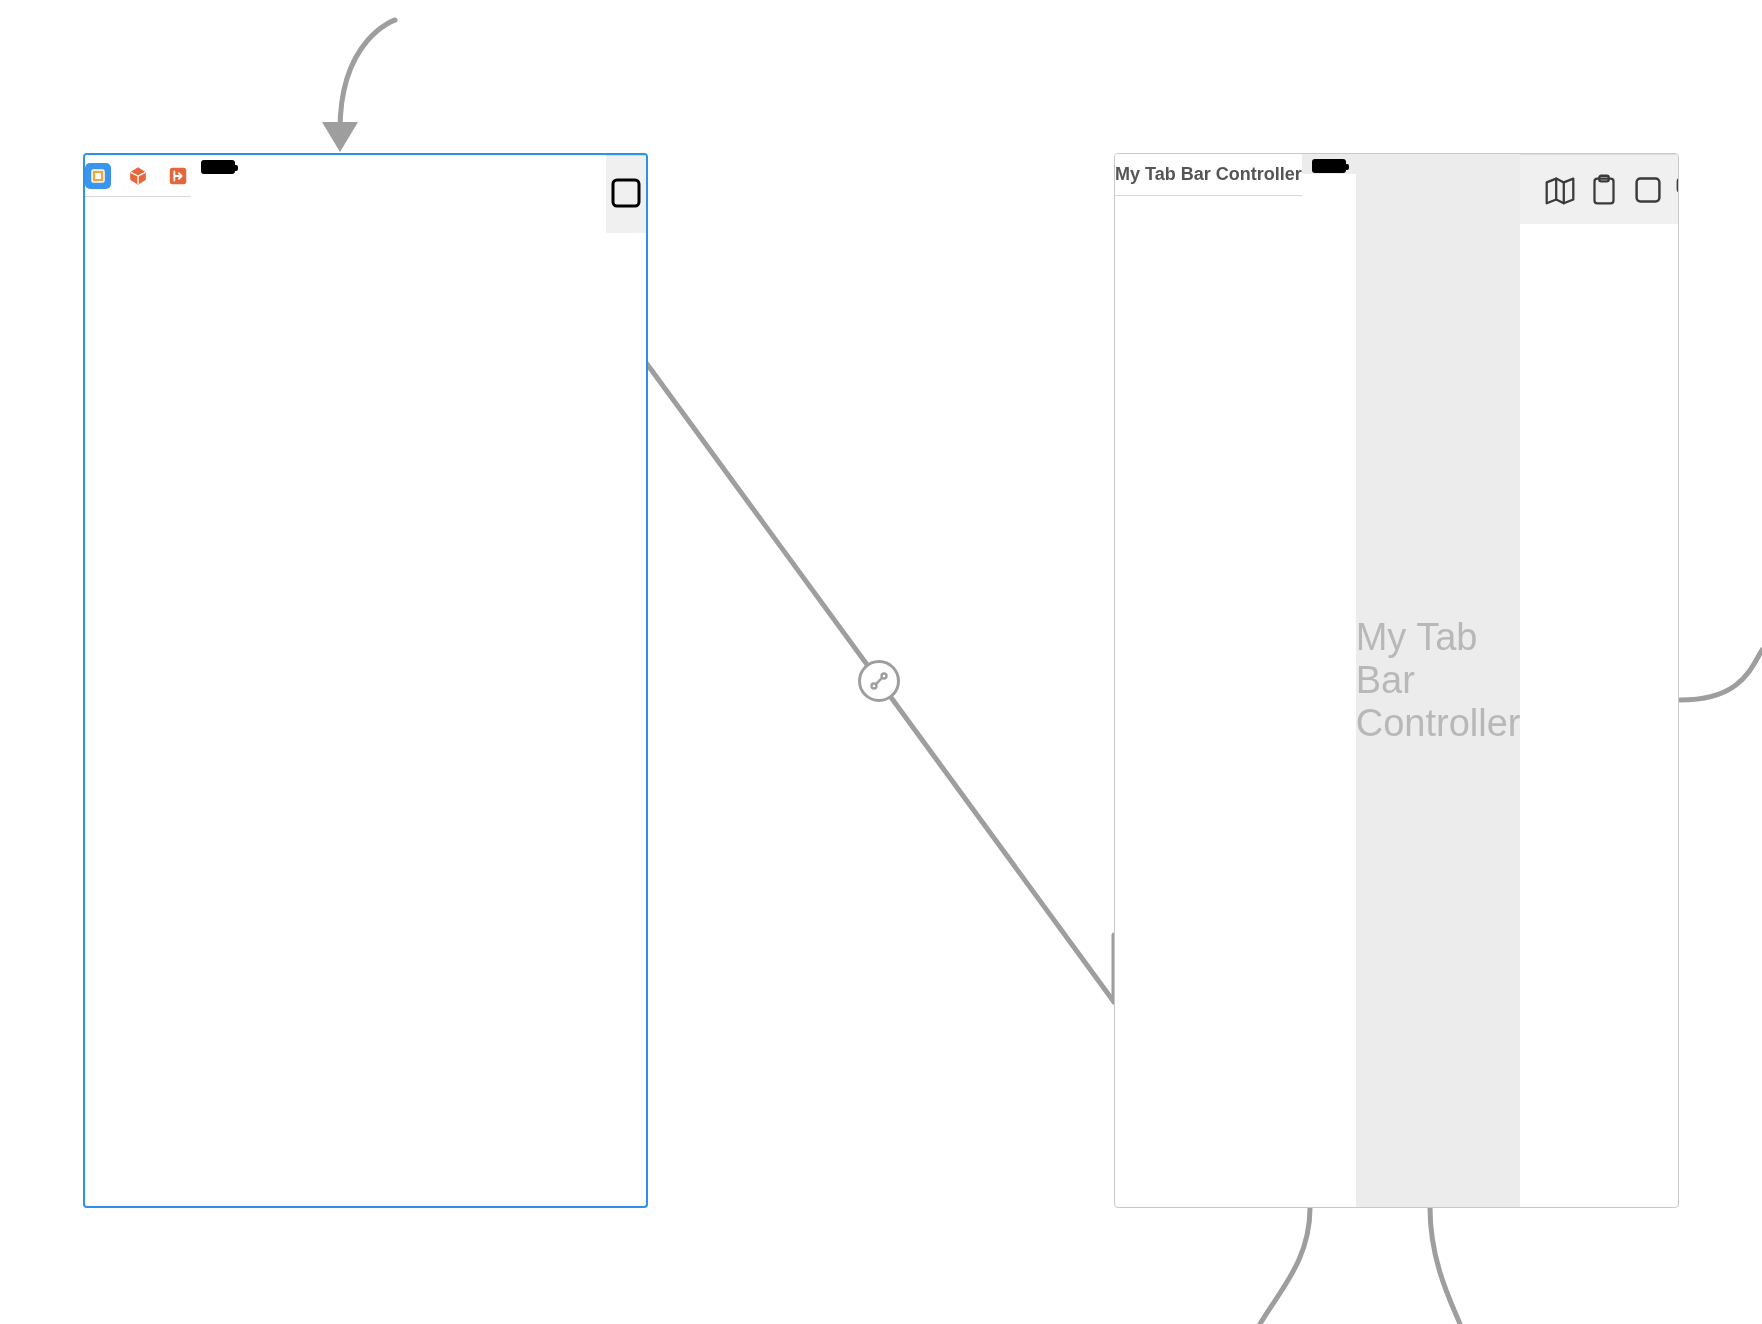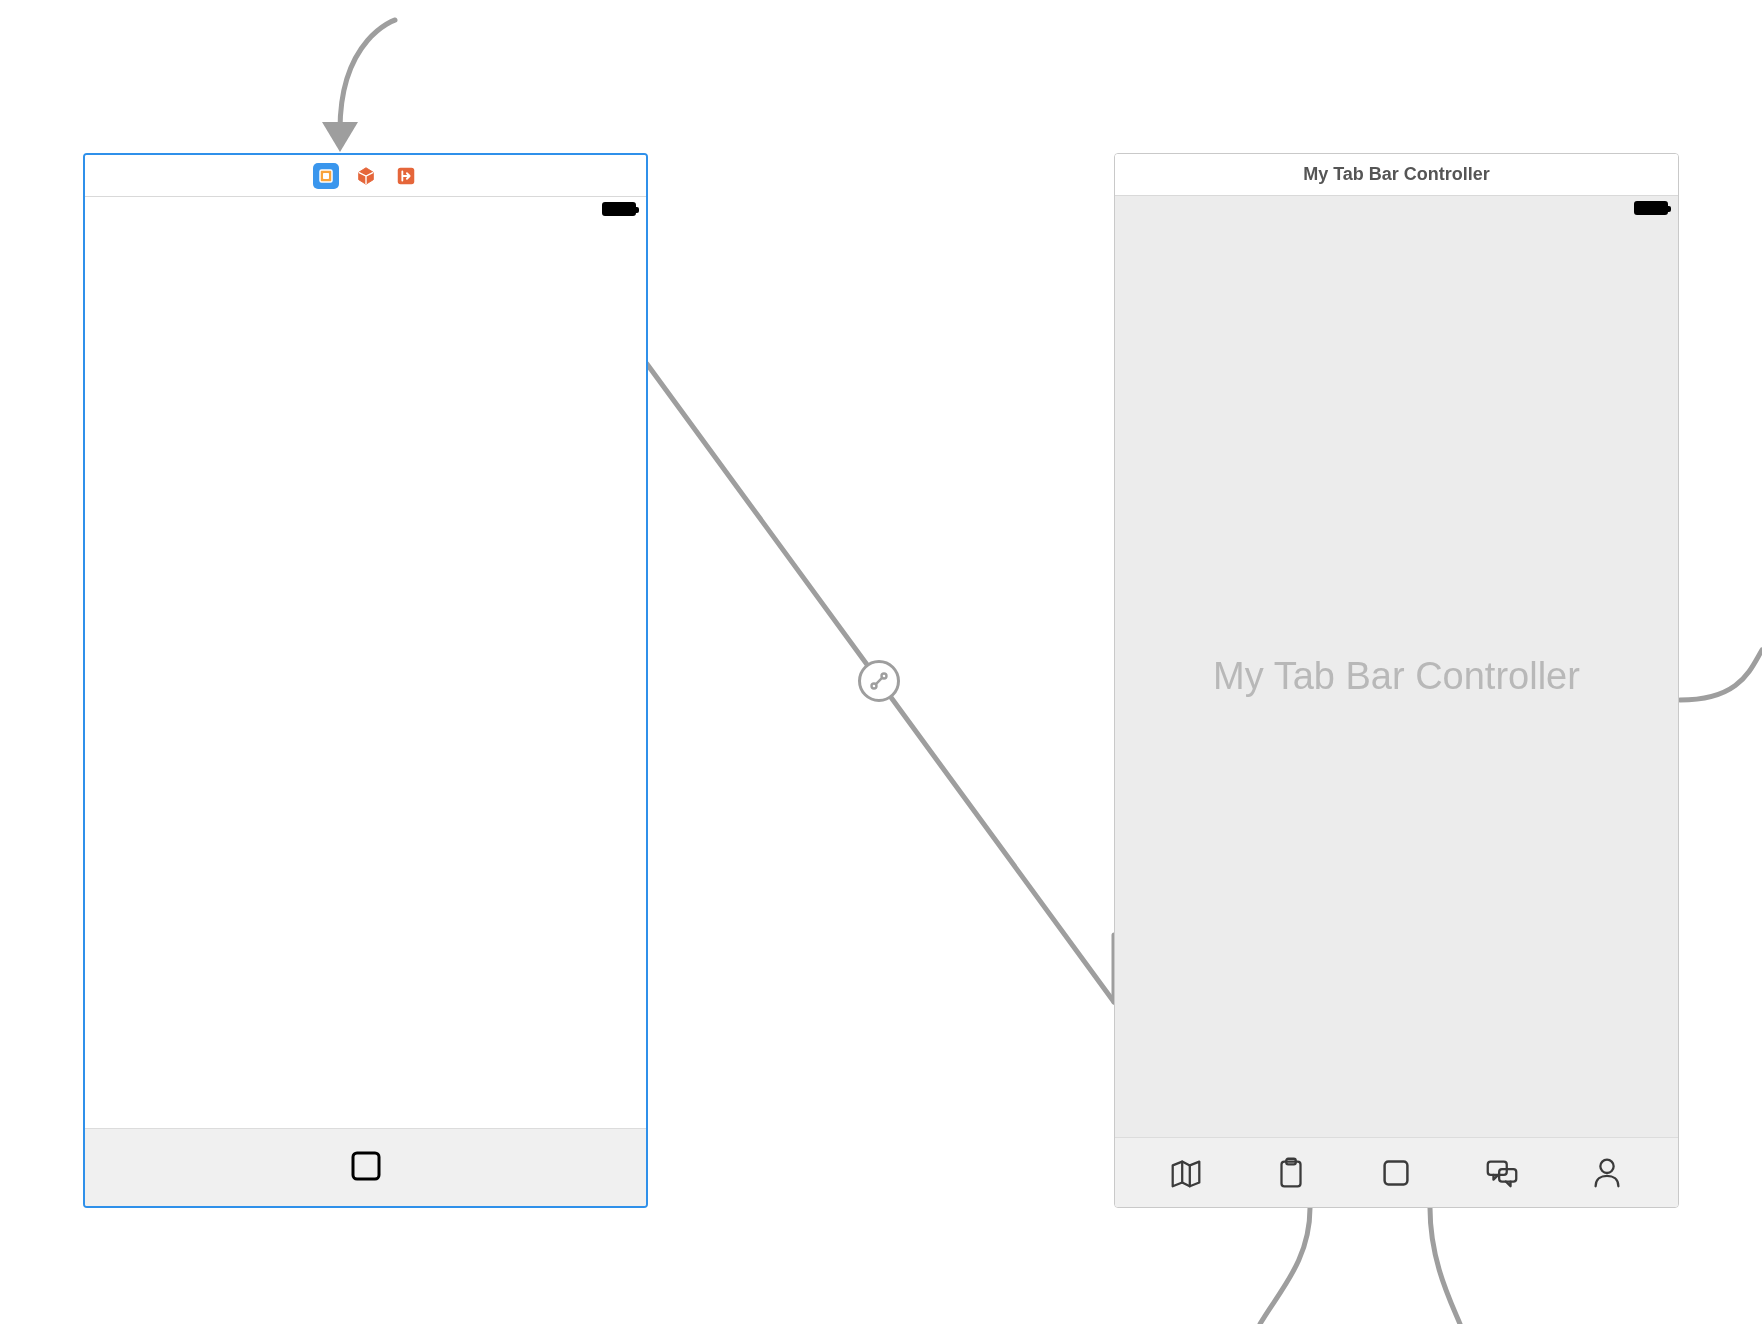--- a/index.html
+++ b/index.html
@@ -16,21 +16,21 @@
     top: 0; left: 0;
     width: 1762px; height: 1324px;
     pointer-events: none;
   }
   .scene {
     position: absolute;
     border: 1px solid #c9c9c9;
     border-radius: 4px;
     background: #ffffff;
     display: flex;
-    flex-direction: column;
+    flex-direction: row;
     overflow: hidden;
   }
   .scene.selected {
     border: 2px solid #2f90ea;
   }
   .scene-header {
     height: 42px;
     border-bottom: 1px solid #d9d9d9;
     display: flex;
     align-items: center;

